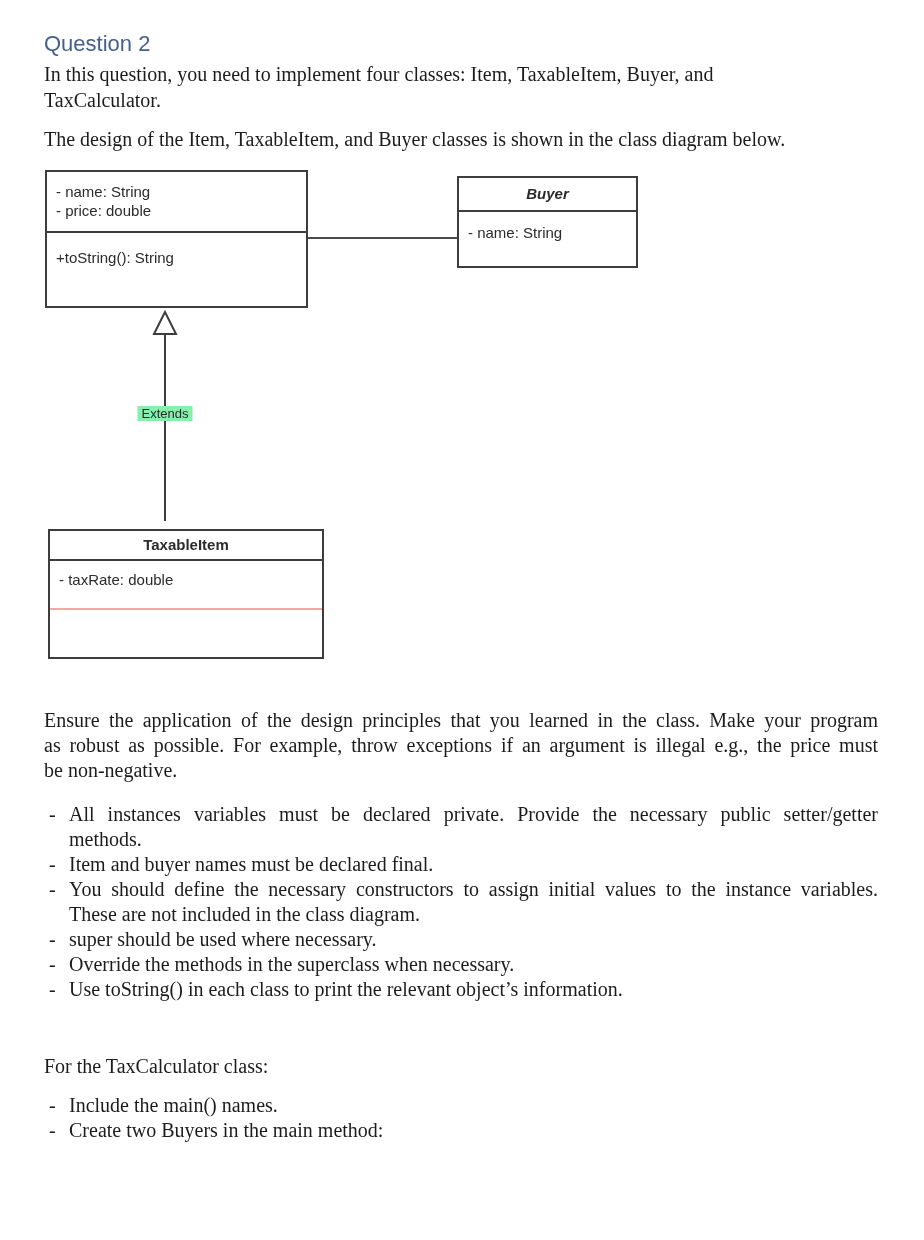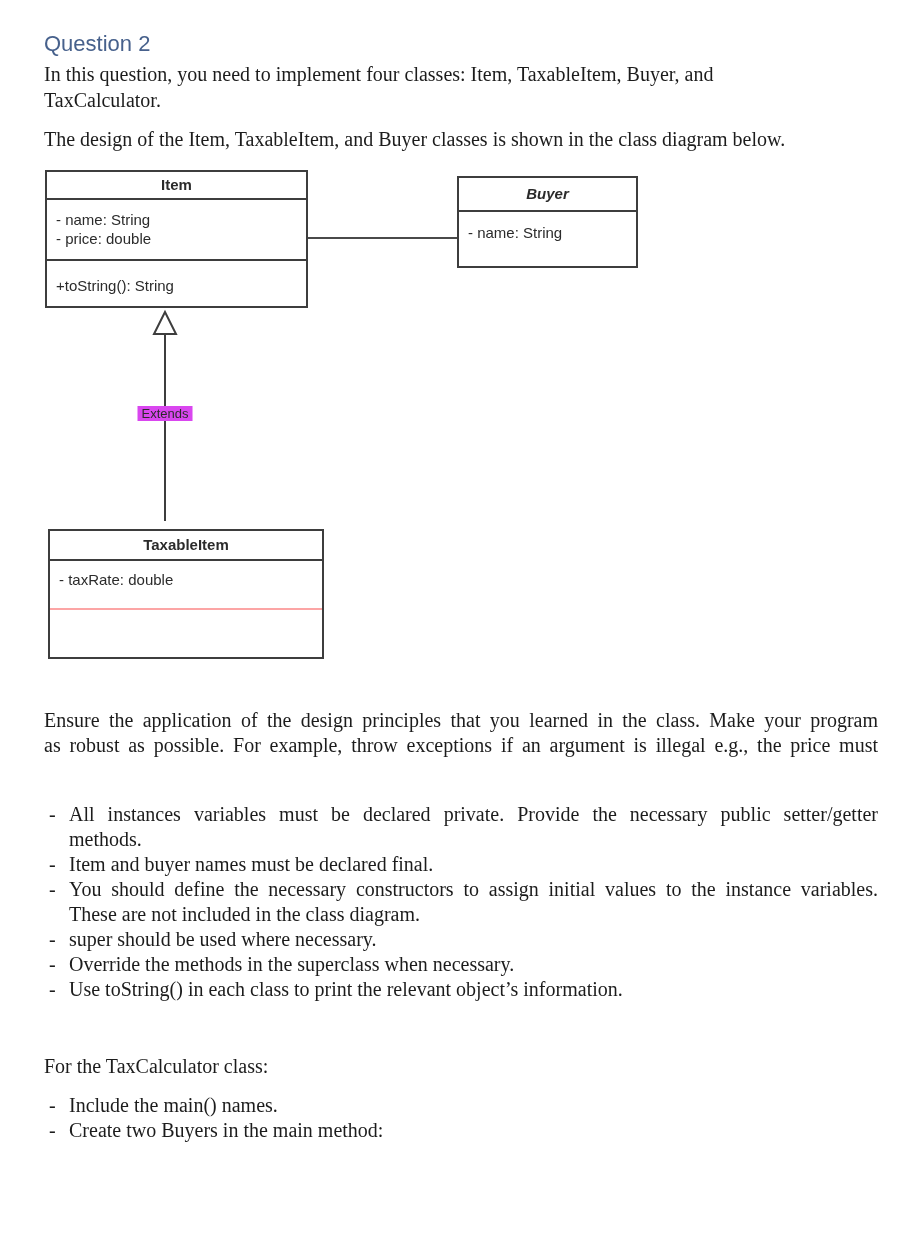--- a/index.html
+++ b/index.html
@@ -53,21 +53,21 @@
   .item-attrs { height:61px; border-bottom:2px solid #3d3d3d; box-sizing:border-box; padding:10px 0 0 9px; }
   .item-methods { padding:15px 0 0 9px; }
   .buyer-box { left:412px; top:6px; width:181px; height:92px; }
   .buyer-box .uml-header { height:34px; line-height:32px;font-style:italic; }
   .buyer-attrs { padding:11px 0 0 9px; }
   .taxable-box { left:3px; top:351px; width:276px; height:130px;margin-top:8px; }
   .taxable-box .uml-header { height:30px; line-height:28px; }
   .taxable-attrs { height:49px; border-bottom:2px solid #fca5a5; box-sizing:border-box; padding:9px 0 0 9px; }
   .extends-label {
     position:absolute; left:120px; top:236px; transform:translateX(-50%);
-    background:#d946ef; padding:0 4px; font-size:13px; color:#2b2b2b;
+    background:#86efac; padding:0 4px; font-size:13px; color:#2b2b2b;
   }
 </style>
 </head>
 <body>
 
 <div class="page">
 
   <div class="q-heading">Question 2</div>
 
   <div class="para intro serif">
@@ -81,21 +81,20 @@
 
   <div class="diagram">
 
     <svg class="connectors" width="600" height="496" viewBox="0 0 600 496">
       <line x1="263" y1="68" x2="412" y2="68" stroke="#4a4a4a" stroke-width="2"></line>
       <line x1="120" y1="164" x2="120" y2="351" stroke="#3d3d3d" stroke-width="2"></line>
       <polygon points="120,142 109,164 131,164" fill="#ffffff" stroke="#3d3d3d" stroke-width="2"></polygon>
     </svg>
 
     <div class="uml-box item-box">
-      <div class="uml-header">Item</div>
       <div class="item-attrs">
         <div class="uml-row">- name: String</div>
         <div class="uml-row">- price: double</div>
       </div>
       <div class="item-methods">
         <div class="uml-row">+toString(): String</div>
       </div>
     </div>
 
     <div class="uml-box buyer-box">
@@ -113,20 +112,21 @@
         <div class="uml-row">- taxRate: double</div>
       </div>
       <div></div>
     </div>
 
   </div>
 
   <div class="para ensure serif">
     <div class="jline">Ensure the application of the design principles that you learned in the class. Make your program</div>
     <div class="jline">as robust as possible. For example, throw exceptions if an argument is illegal e.g., the price must</div>
+    <div class="nline">be non-negative.</div>
   </div>
 
   <div class="req-list req-main serif">
 
     <div class="req-item">
       <span class="req-marker">-</span>
       <div class="req-text">
         <div class="jline">All instances variables must be declared private. Provide the necessary public setter/getter</div>
         <div class="nline">methods.</div>
       </div>

